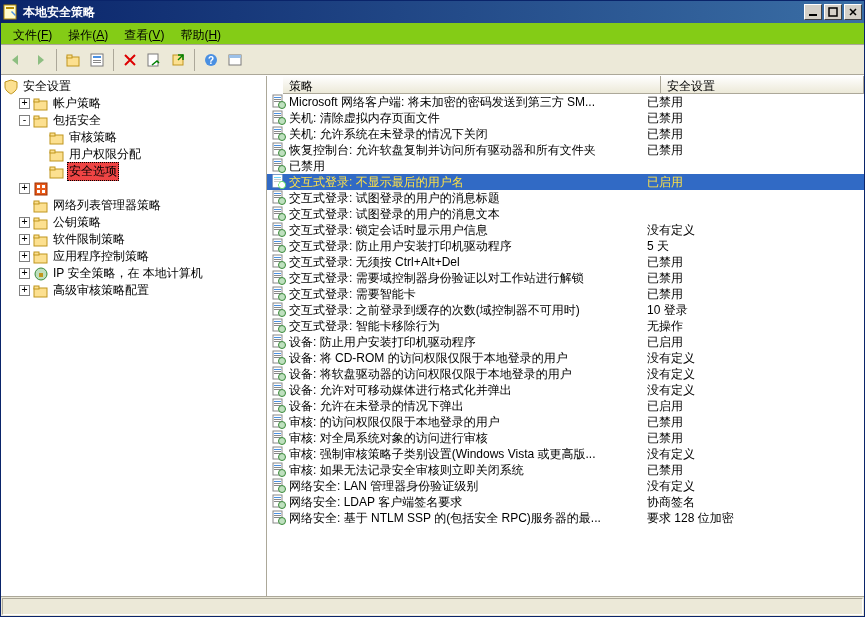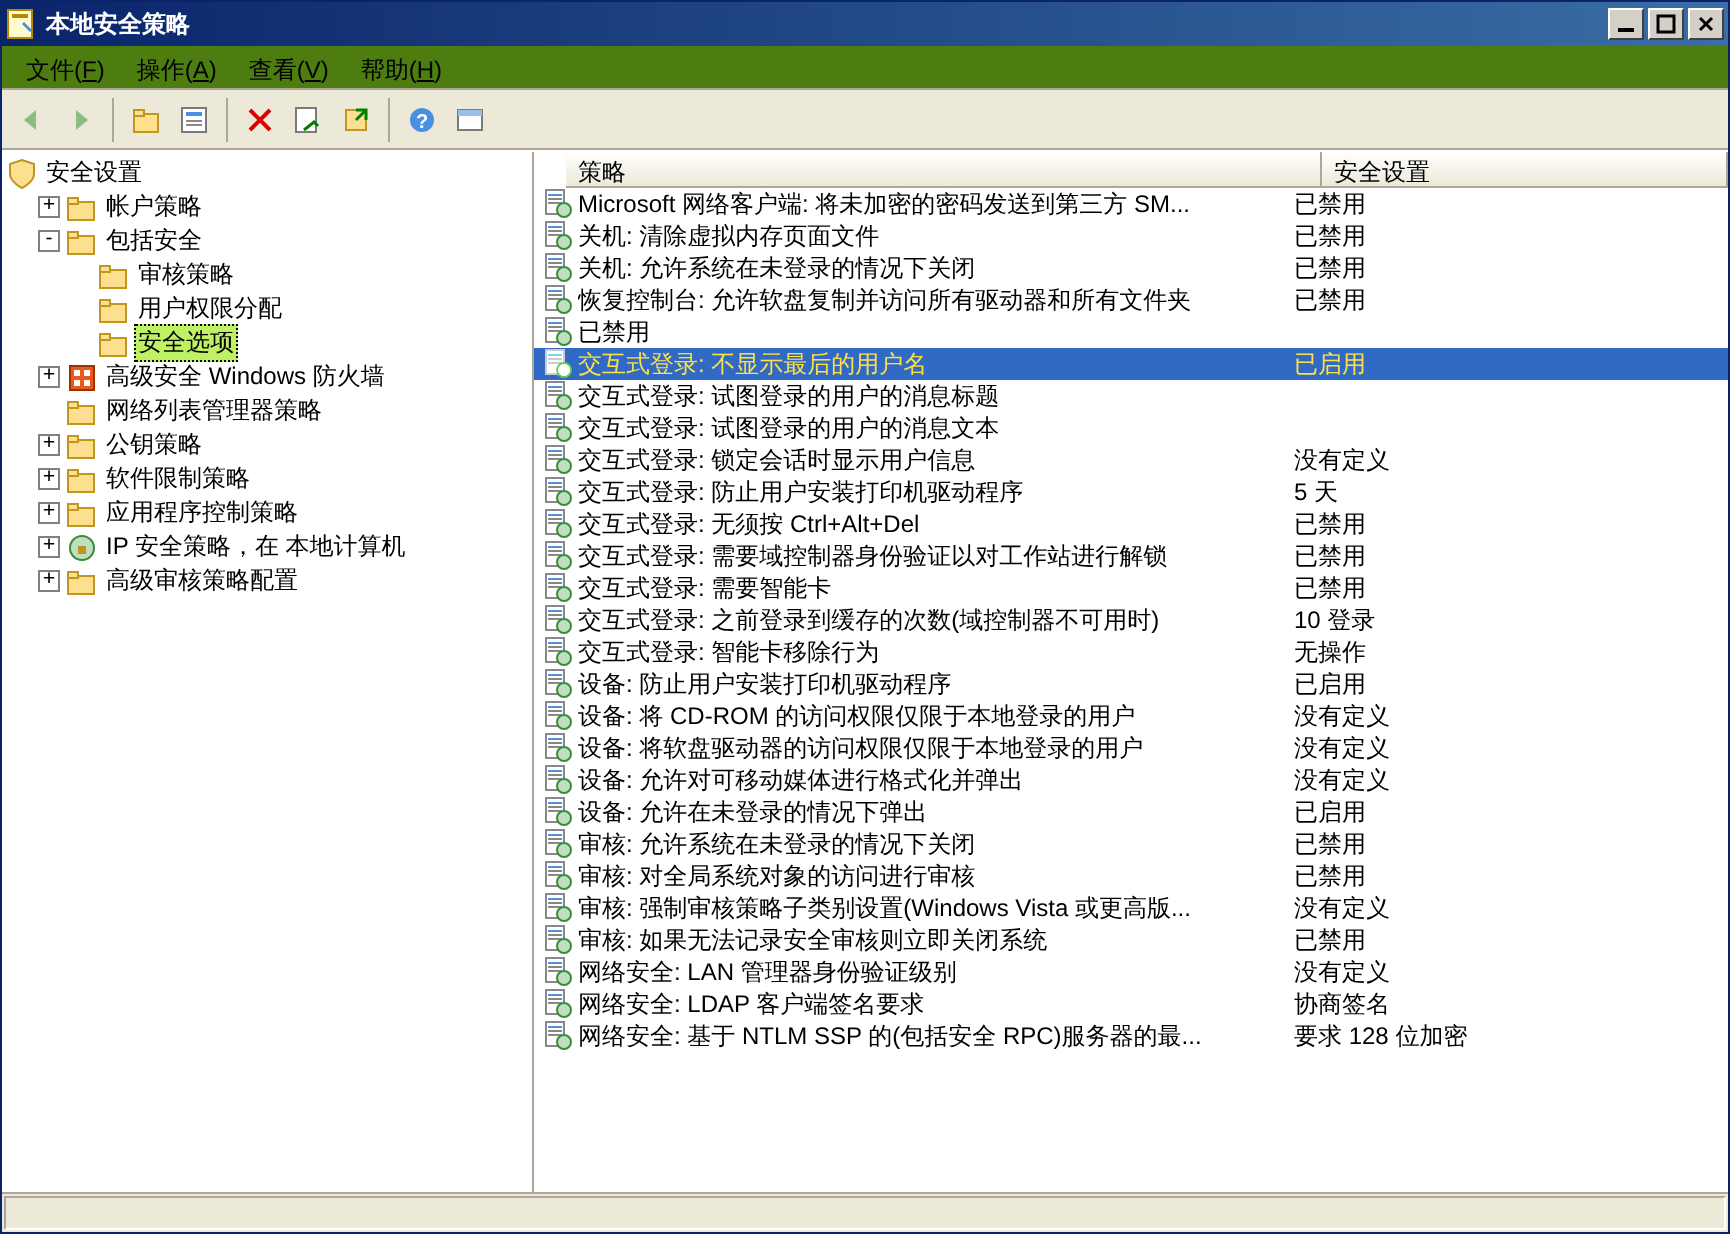--- a/index.html
+++ b/index.html
@@ -5,40 +5,40 @@
 * { box-sizing: border-box; margin: 0; padding: 0; }
 body { font-family: "SimSun", "宋体", sans-serif; font-size: 12px; background: #ece9d8; width: 865px; height: 617px; overflow: hidden; }
 
 .window { border: 1px solid #0a246a; width: 865px; height: 617px; display: flex; flex-direction: column; }
 
 .titlebar { background: linear-gradient(to right, #0a246a, #3a6ea5); color: #fff; display: flex; align-items: center; height: 22px; padding: 0 2px; }
 .titlebar .icon { width: 16px; height: 16px; margin-right: 4px; display:inline-flex; align-items:center; justify-content:center;}
 .titlebar .title { flex: 1; font-weight: bold; font-size: 12px; }
 .titlebar .btn { width: 18px; height: 16px; margin-left: 2px; background: #d4d0c8; border: 1px solid #fff; border-right-color: #404040; border-bottom-color: #404040; display: inline-flex; align-items: center; justify-content: center; font-family: sans-serif; font-size: 10px; font-weight: bold; }
 
-.menubar { background: #4d7c0f; border-bottom: 1px solid #aca899; display: flex; height: 22px; padding: 2px 4px; }
+.menubar { background: #84cc16; border-bottom: 1px solid #aca899; display: flex; height: 22px; padding: 2px 4px; }
 .menubar .menu { padding: 2px 8px; cursor: default; }
 .menubar .menu .hot { text-decoration: underline; }
 
 .toolbar { background: #ece9d8; border-bottom: 1px solid #aca899; height: 30px; display: flex; align-items: center; padding: 0 4px; gap: 2px; }
 .toolbar .tbtn { width: 22px; height: 22px; border: 1px solid transparent; display:inline-flex; align-items:center; justify-content:center; }
 .toolbar .disabled svg, .toolbar .disabled span { opacity: 0.4; }
 .toolbar .sep { width:1px; height: 22px; background:#aca899; margin: 0 3px;}
 
 .content { flex: 1; display: flex; background:#fff; border-top: 1px solid #fff; overflow:hidden;}
 
 .tree { width: 266px; border-right: 1px solid #aca899; overflow-y: auto; overflow-x: auto; background: #fff; padding: 2px; }
 .tree ul { list-style: none; padding-left: 0; }
 .tree li { white-space: nowrap; }
 .tree .row { display: flex; align-items: center; height: 17px; }
 .tree .toggle { display:inline-block; width:11px; height:11px; border:1px solid #808080; text-align:center; line-height:8px; font-size:10px; margin-right:3px; background:#fff; color:#000; font-family: monospace;}
 .tree .noggle { display:inline-block; width:14px; }
 .tree .ticon { width:16px; height:16px; display:inline-flex; align-items:center; justify-content:center; margin-right:2px;}
 .tree .label { padding: 1px 2px; }
-.tree .sel .label { background:#bef264; border:1px dotted #000; padding:0 1px;}
+.tree .sel .label { background:#ef4444; border:1px dotted #000; padding:0 1px;}
 
 .list { flex: 1; display: flex; flex-direction: column; overflow:hidden;}
 .list-header { display: flex; background: #ece9d8; border-bottom: 1px solid #aca899; height: 18px; margin-left: 16px; }
 .list-header .col { border-right: 1px solid #aca899; padding: 2px 6px; font-size:12px; background: linear-gradient(#fff,#ece9d8);}
 .col-policy { width: 378px; }
 .col-setting { flex: 1; }
 .list-body { flex:1; overflow-y: scroll; overflow-x:hidden; }
 .list-row { display:flex; height:16px; align-items:center;}
 .list-row .ricon { width:16px; height:16px; margin: 0 2px 0 4px; display:inline-flex;align-items:center;justify-content:center; flex-shrink:0;}
 .list-row .c1 { width: 358px; overflow:hidden; white-space:nowrap; text-overflow: clip; padding-right:4px;}
@@ -231,21 +231,20 @@
                   <span class="toggle">+</span>
                   <span class="ticon">
                     <svg width="16" height="16">
                       <rect x="2" y="2" width="12" height="12" fill="#e85a1a" stroke="#a03000"></rect>
                       <rect x="4" y="4" width="3" height="3" fill="#fff"></rect>
                       <rect x="9" y="4" width="3" height="3" fill="#fff"></rect>
                       <rect x="4" y="9" width="3" height="3" fill="#fff"></rect>
                       <rect x="9" y="9" width="3" height="3" fill="#fff"></rect>
                     </svg>
                   </span>
-                  <span class="label">高级安全 Windows 防火墙</span>
                 </div>
               </li>
               <li>
                 <div class="row" style="padding-left:16px">
                   <span class="noggle"></span>
                   <span class="ticon">
                     <svg width="16" height="16">
                       <rect x="1" y="5" width="13" height="9" fill="#fce090" stroke="#c0961e"></rect>
                       <rect x="1" y="3" width="5" height="3" fill="#fce090" stroke="#c0961e"></rect>
                     </svg>
@@ -586,21 +585,21 @@
           <div class="list-row">
             <span class="ricon">
               <svg width="16" height="16">
                 <rect x="2" y="1" width="9" height="12" fill="#fff" stroke="#888"></rect>
                 <rect x="3" y="3" width="7" height="1" fill="#4a90e2"></rect>
                 <rect x="3" y="5" width="7" height="1" fill="#888"></rect>
                 <rect x="3" y="7" width="7" height="1" fill="#888"></rect>
                 <circle cx="11" cy="11" r="3.5" fill="#bfe0bf" stroke="#3a8a3a"></circle>
               </svg>
             </span>
-            <span class="c1">审核: 允许系统在未登录的情况下关闭</span>
+            <span class="c1">审核: 的访问权限仅限于本地登录的用户</span>
             <span class="c2">已禁用</span>
           </div>
           <div class="list-row">
             <span class="ricon">
               <svg width="16" height="16">
                 <rect x="2" y="1" width="9" height="12" fill="#fff" stroke="#888"></rect>
                 <rect x="3" y="3" width="7" height="1" fill="#4a90e2"></rect>
                 <rect x="3" y="5" width="7" height="1" fill="#888"></rect>
                 <rect x="3" y="7" width="7" height="1" fill="#888"></rect>
                 <circle cx="11" cy="11" r="3.5" fill="#bfe0bf" stroke="#3a8a3a"></circle>

